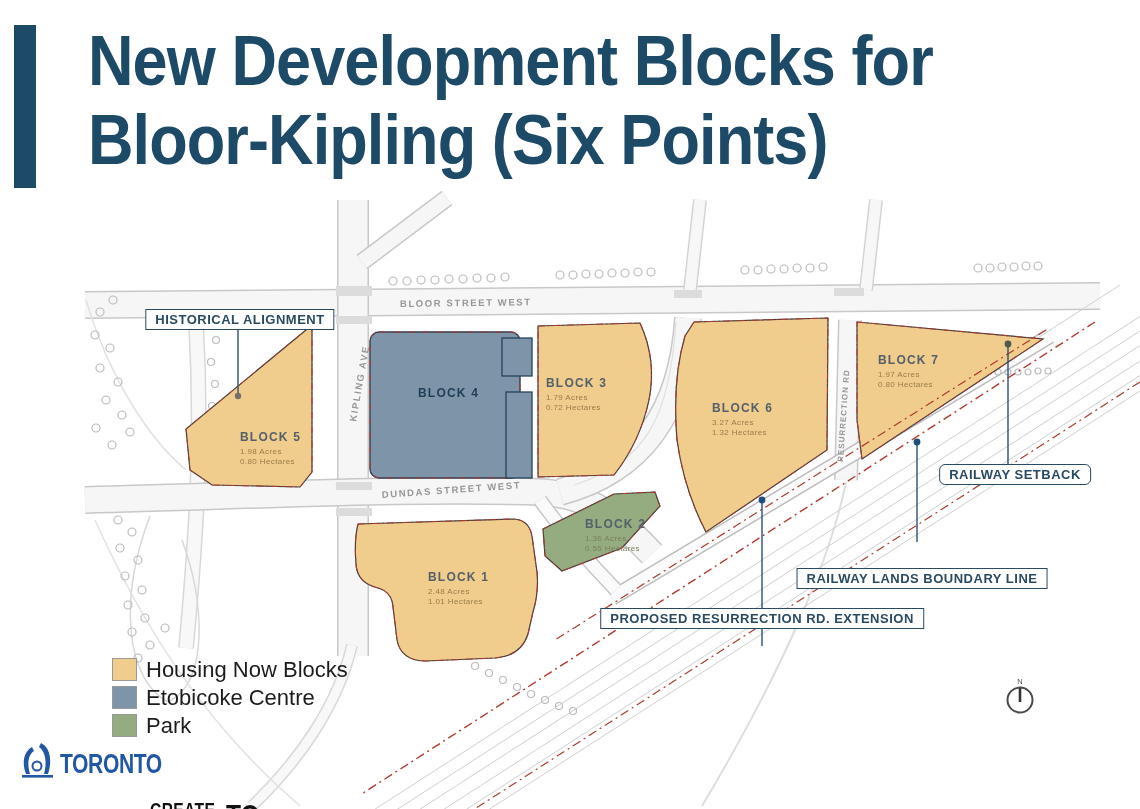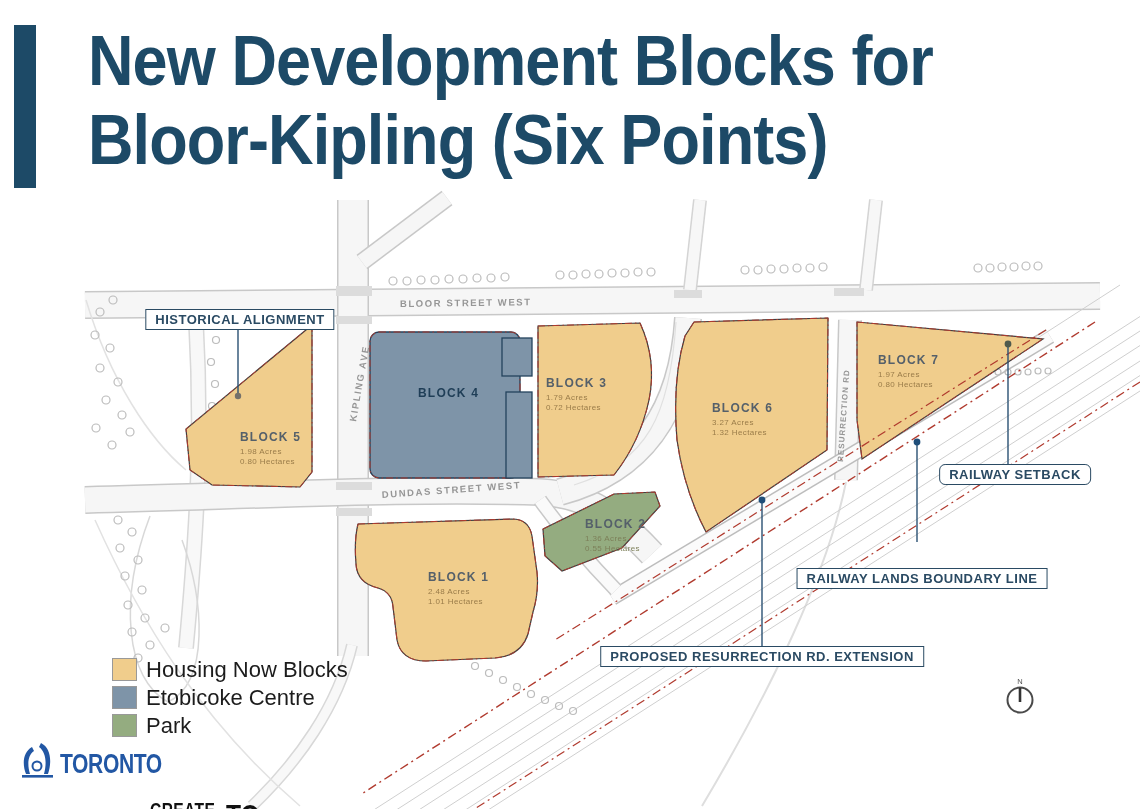--- a/index.html
+++ b/index.html
@@ -287,21 +287,21 @@
     <g>
       <circle cx="1020" cy="700" r="12.5" fill="none" stroke="#4a4a4a" stroke-width="2"></circle>
       <line x1="1020" y1="688" x2="1020" y2="702" stroke="#333" stroke-width="2.6"></line>
       <text x="1020" y="684" text-anchor="middle" font-size="7.5" fill="#555">N</text>
     </g>
   </svg>
 
   <div class="callout" style="left:240px;top:309px;">HISTORICAL ALIGNMENT</div>
   <div class="callout" style="left:1015px;top:464px;border-radius:6px;">RAILWAY SETBACK</div>
   <div class="callout" style="left:922px;top:568px;">RAILWAY LANDS BOUNDARY LINE</div>
-  <div class="callout" style="left:762px;top:646px;">PROPOSED RESURRECTION RD. EXTENSION</div>
+  <div class="callout" style="left:762px;top:608px;">PROPOSED RESURRECTION RD. EXTENSION</div>
 
   <div class="legend">
     <div class="legend-row">
       <div class="swatch housing"></div>
       <div class="legend-label">Housing Now Blocks</div>
     </div>
     <div class="legend-row">
       <div class="swatch centre"></div>
       <div class="legend-label">Etobicoke Centre</div>
     </div>

